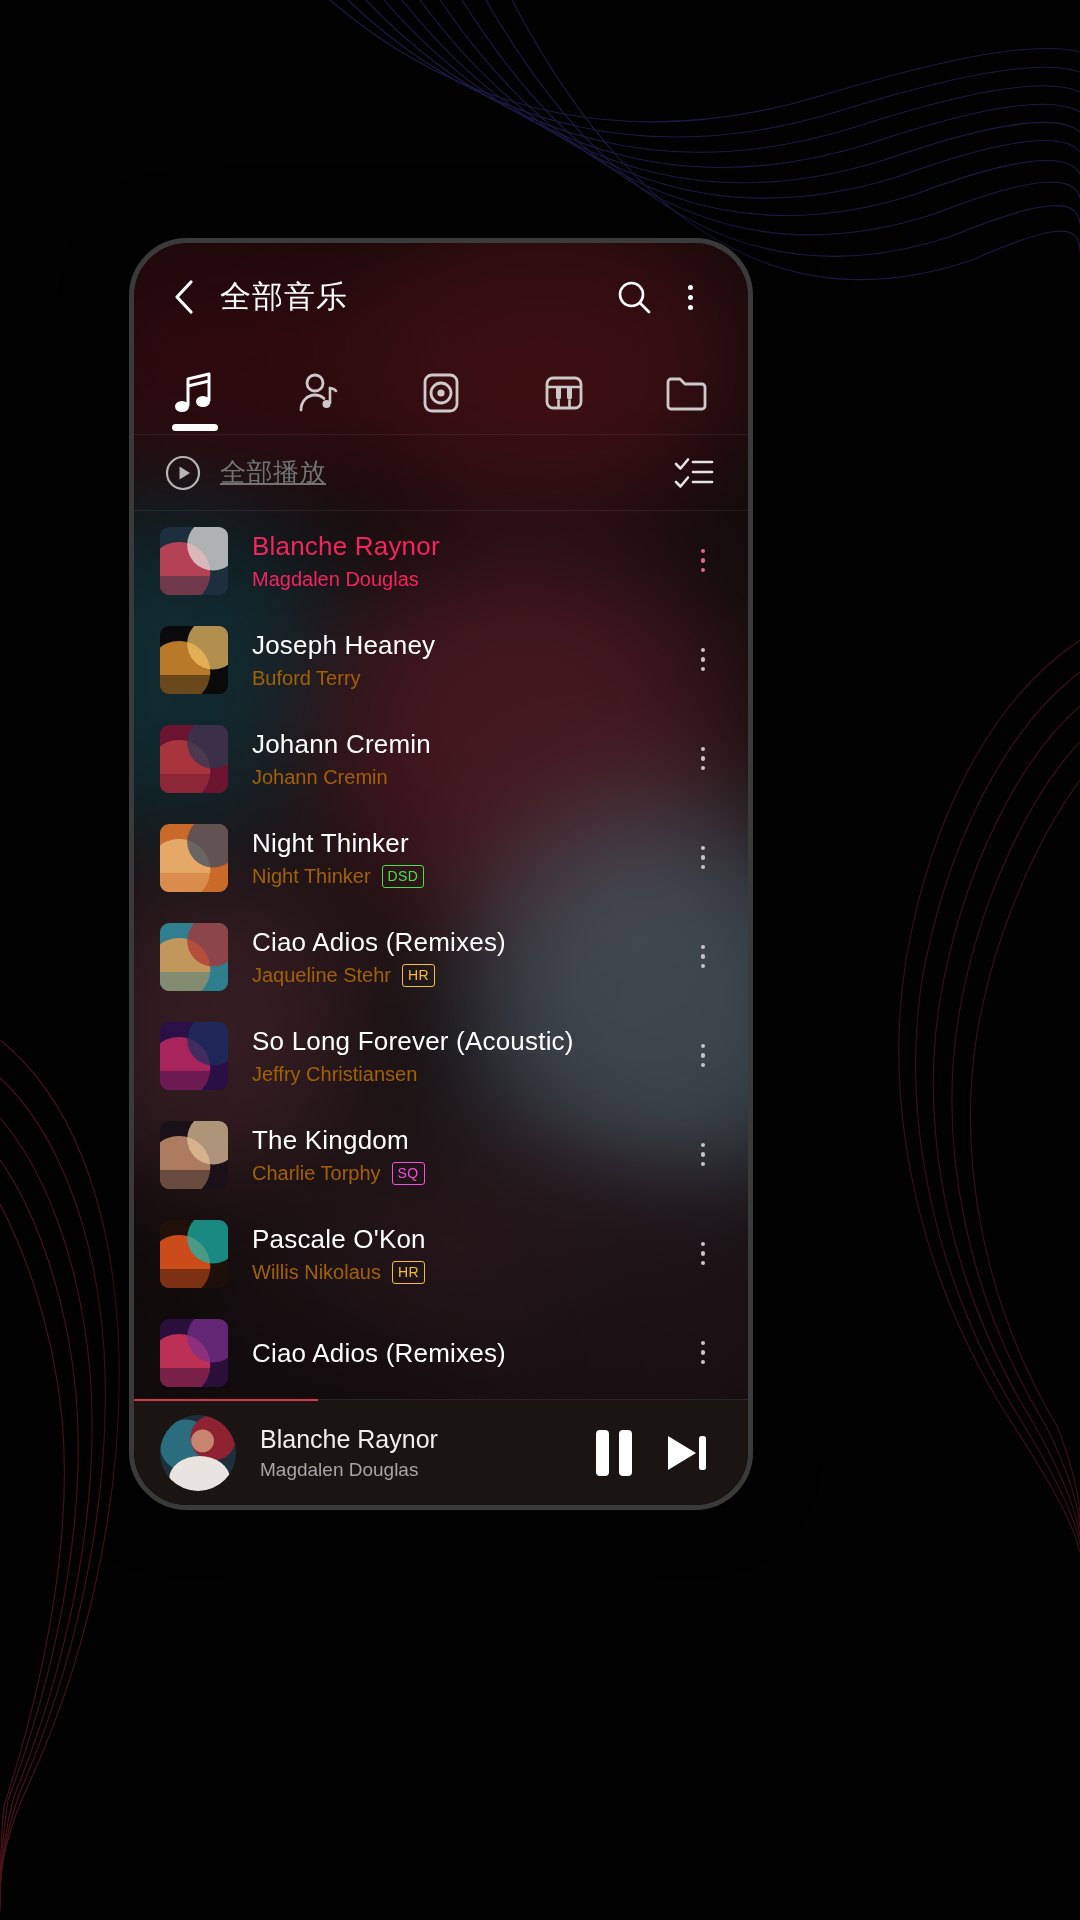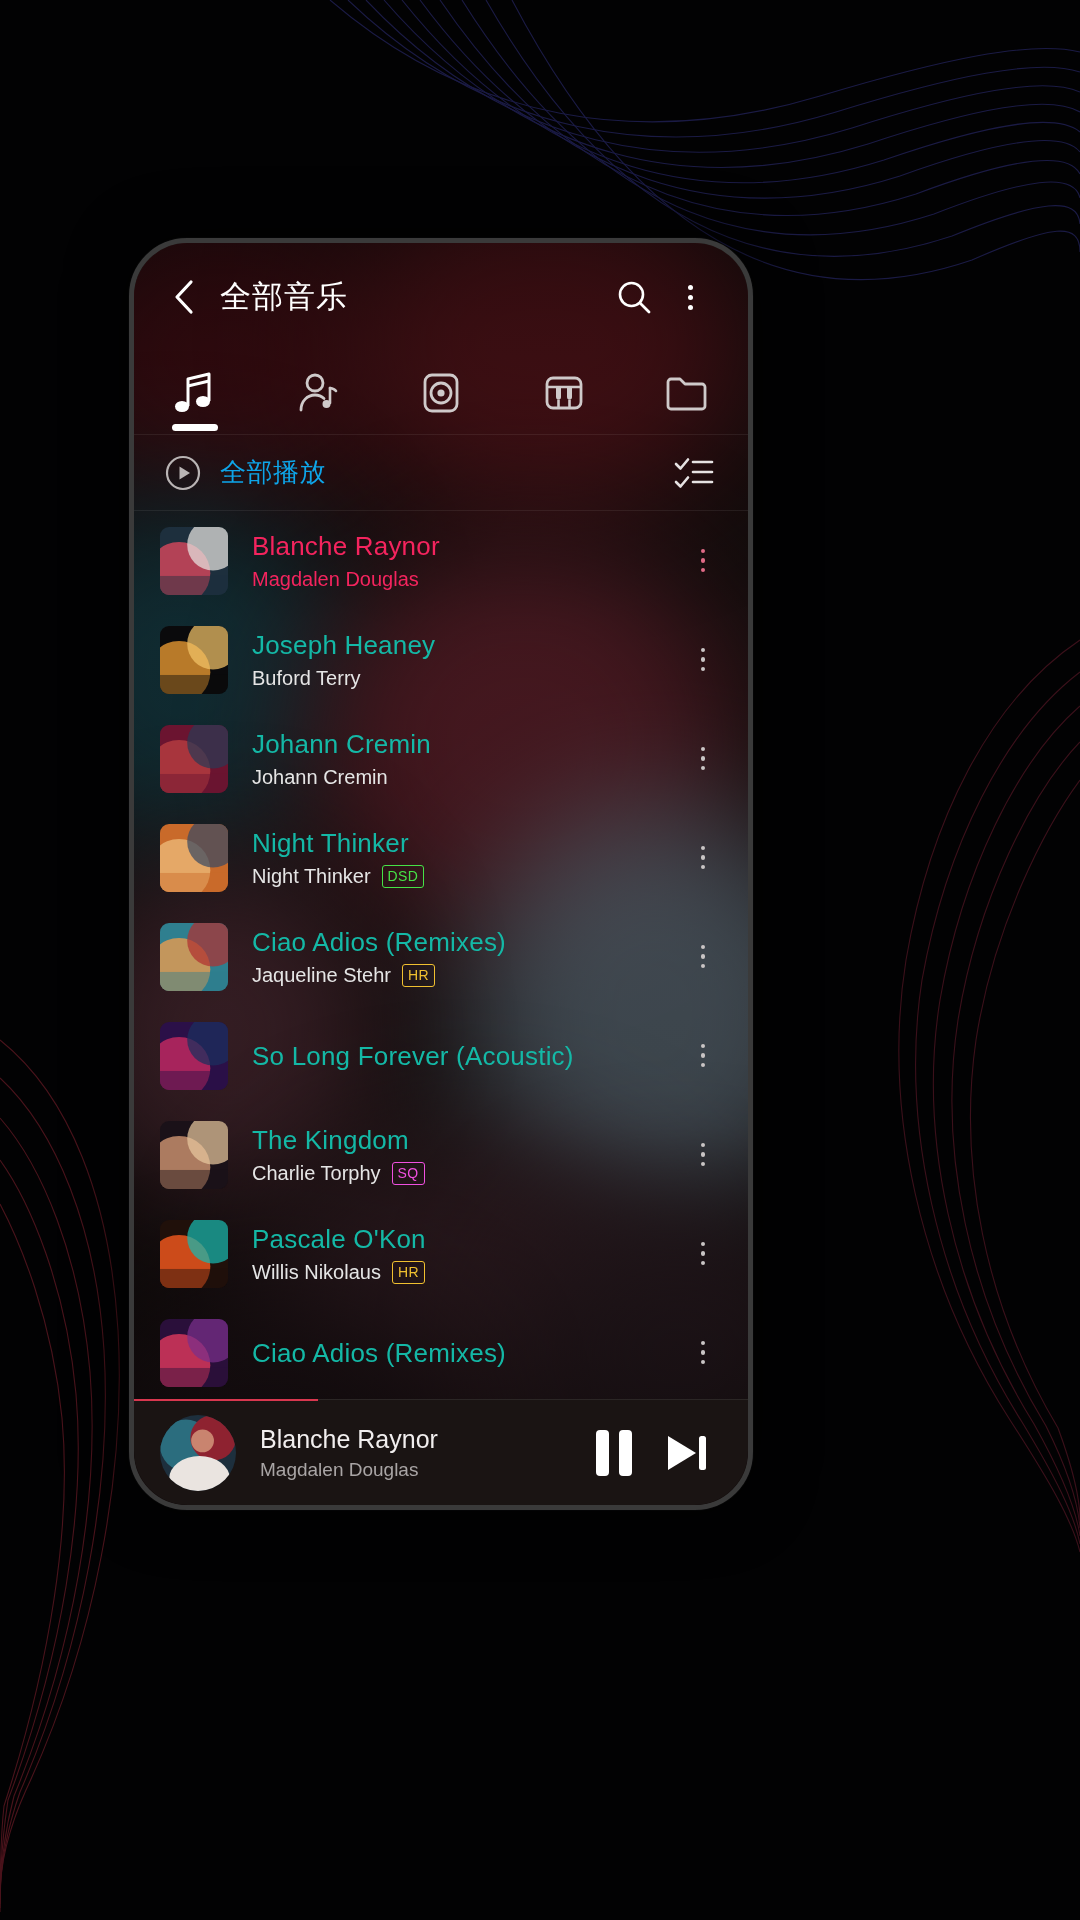--- a/index.html
+++ b/index.html
@@ -75,51 +75,51 @@
 
   
   #playall-row {
     position: relative; z-index: 3;
     height: 76px; flex: none;
     display: flex; align-items: center;
     padding: 0 26px 0 30px;
     border-bottom: 1px solid rgba(255,255,255,.07);
   }
   #playall-left { display: flex; align-items: center; gap: 18px; cursor: pointer; flex: 1; }
-  #playall-label { color: #0ea5e9; font-size: 26px; letter-spacing: .5px; }
+  #playall-label { color: #737373; font-size: 26px; letter-spacing: .5px; text-decoration: underline; }
 
   
   #song-list {
     position: relative; z-index: 3;
     flex: 1; overflow: hidden;
   }
   .song-row {
     height: 99px;
     display: flex; align-items: center;
     padding: 0 22px 0 26px;
     cursor: pointer;
   }
   .art {
     width: 68px; height: 68px; flex: none;
     border-radius: 9px; overflow: hidden;
     position: relative;
   }
   .art svg { position: absolute; inset: 0; width: 100%; height: 100%; }
   .song-txt { flex: 1; min-width: 0; margin-left: 24px; }
   .song-title {
-    font-size: 26px; color: #14b8a6; letter-spacing: .2px;
+    font-size: 26px; color: #ffffff; letter-spacing: .2px;
     white-space: nowrap; overflow: hidden; text-overflow: ellipsis;
     line-height: 32px;
   }
   .song-sub {
     display: flex; align-items: center; gap: 11px;
     margin-top: 5px;
   }
   .song-artist {
-    font-size: 20px; color: #e5e5e5;
+    font-size: 20px; color: #a16207;
     white-space: nowrap; overflow: hidden; text-overflow: ellipsis;
     line-height: 25px;
   }
   .badge {
     font-size: 14px; line-height: 1;
     padding: 3px 5px 4px; border-radius: 3px;
     border: 1.5px solid currentColor; font-weight: normal;
     letter-spacing: .4px; flex: none;
   }
   .song-row.playing .song-title, .song-row.playing .song-artist { color: #f4245e; }
@@ -392,20 +392,23 @@
           <div class="art">
             <svg viewBox="0 0 100 100" preserveAspectRatio="none">
               <rect width="100" height="100" fill="#2b1048"></rect>
               <circle cx="28" cy="68" r="46" fill="#b8275f" opacity=".88"></circle>
               <circle cx="78" cy="26" r="38" fill="#1b2f5e" opacity=".72"></circle>
               <rect x="0" y="72" width="100" height="28" fill="#2b1048" opacity=".45"></rect>
             </svg>
           </div>
           <div class="song-txt">
             <div class="song-title">So Long Forever (Acoustic)</div>
+            <div class="song-sub">
+              <div class="song-artist">Jeffry Christiansen</div>
+            </div>
           </div>
           <div class="row-menu">
             <i></i>
             <i></i>
             <i></i>
           </div>
         </div>
         <div class="song-row">
           <div class="art">
             <svg viewBox="0 0 100 100" preserveAspectRatio="none">

